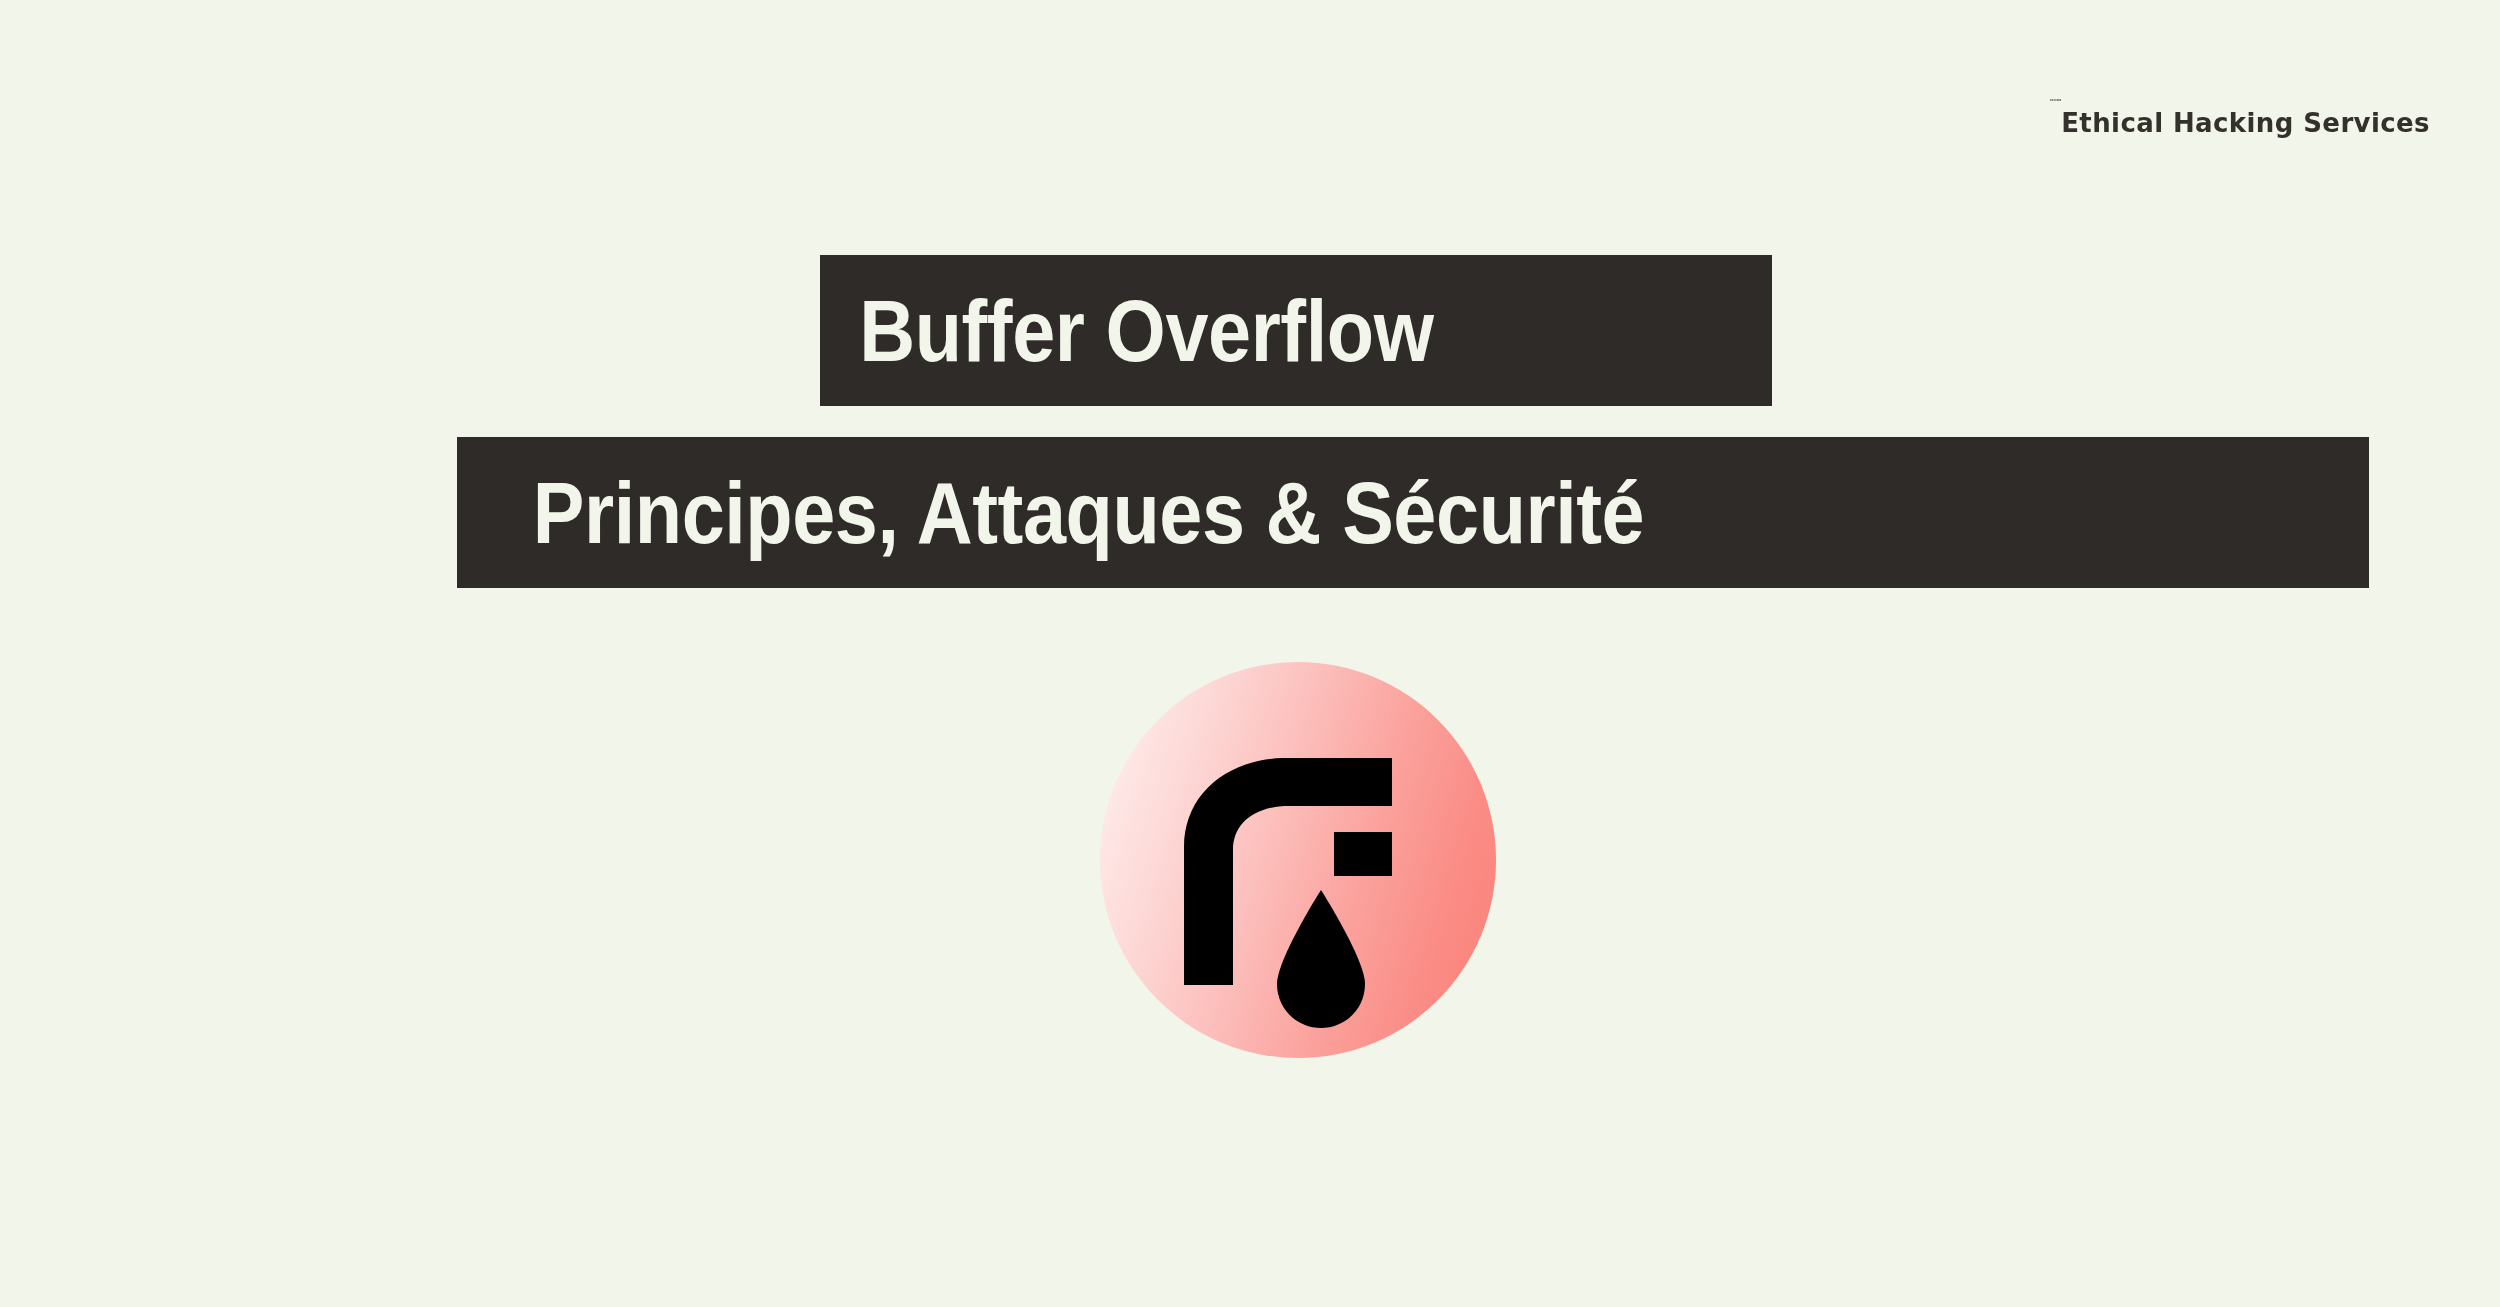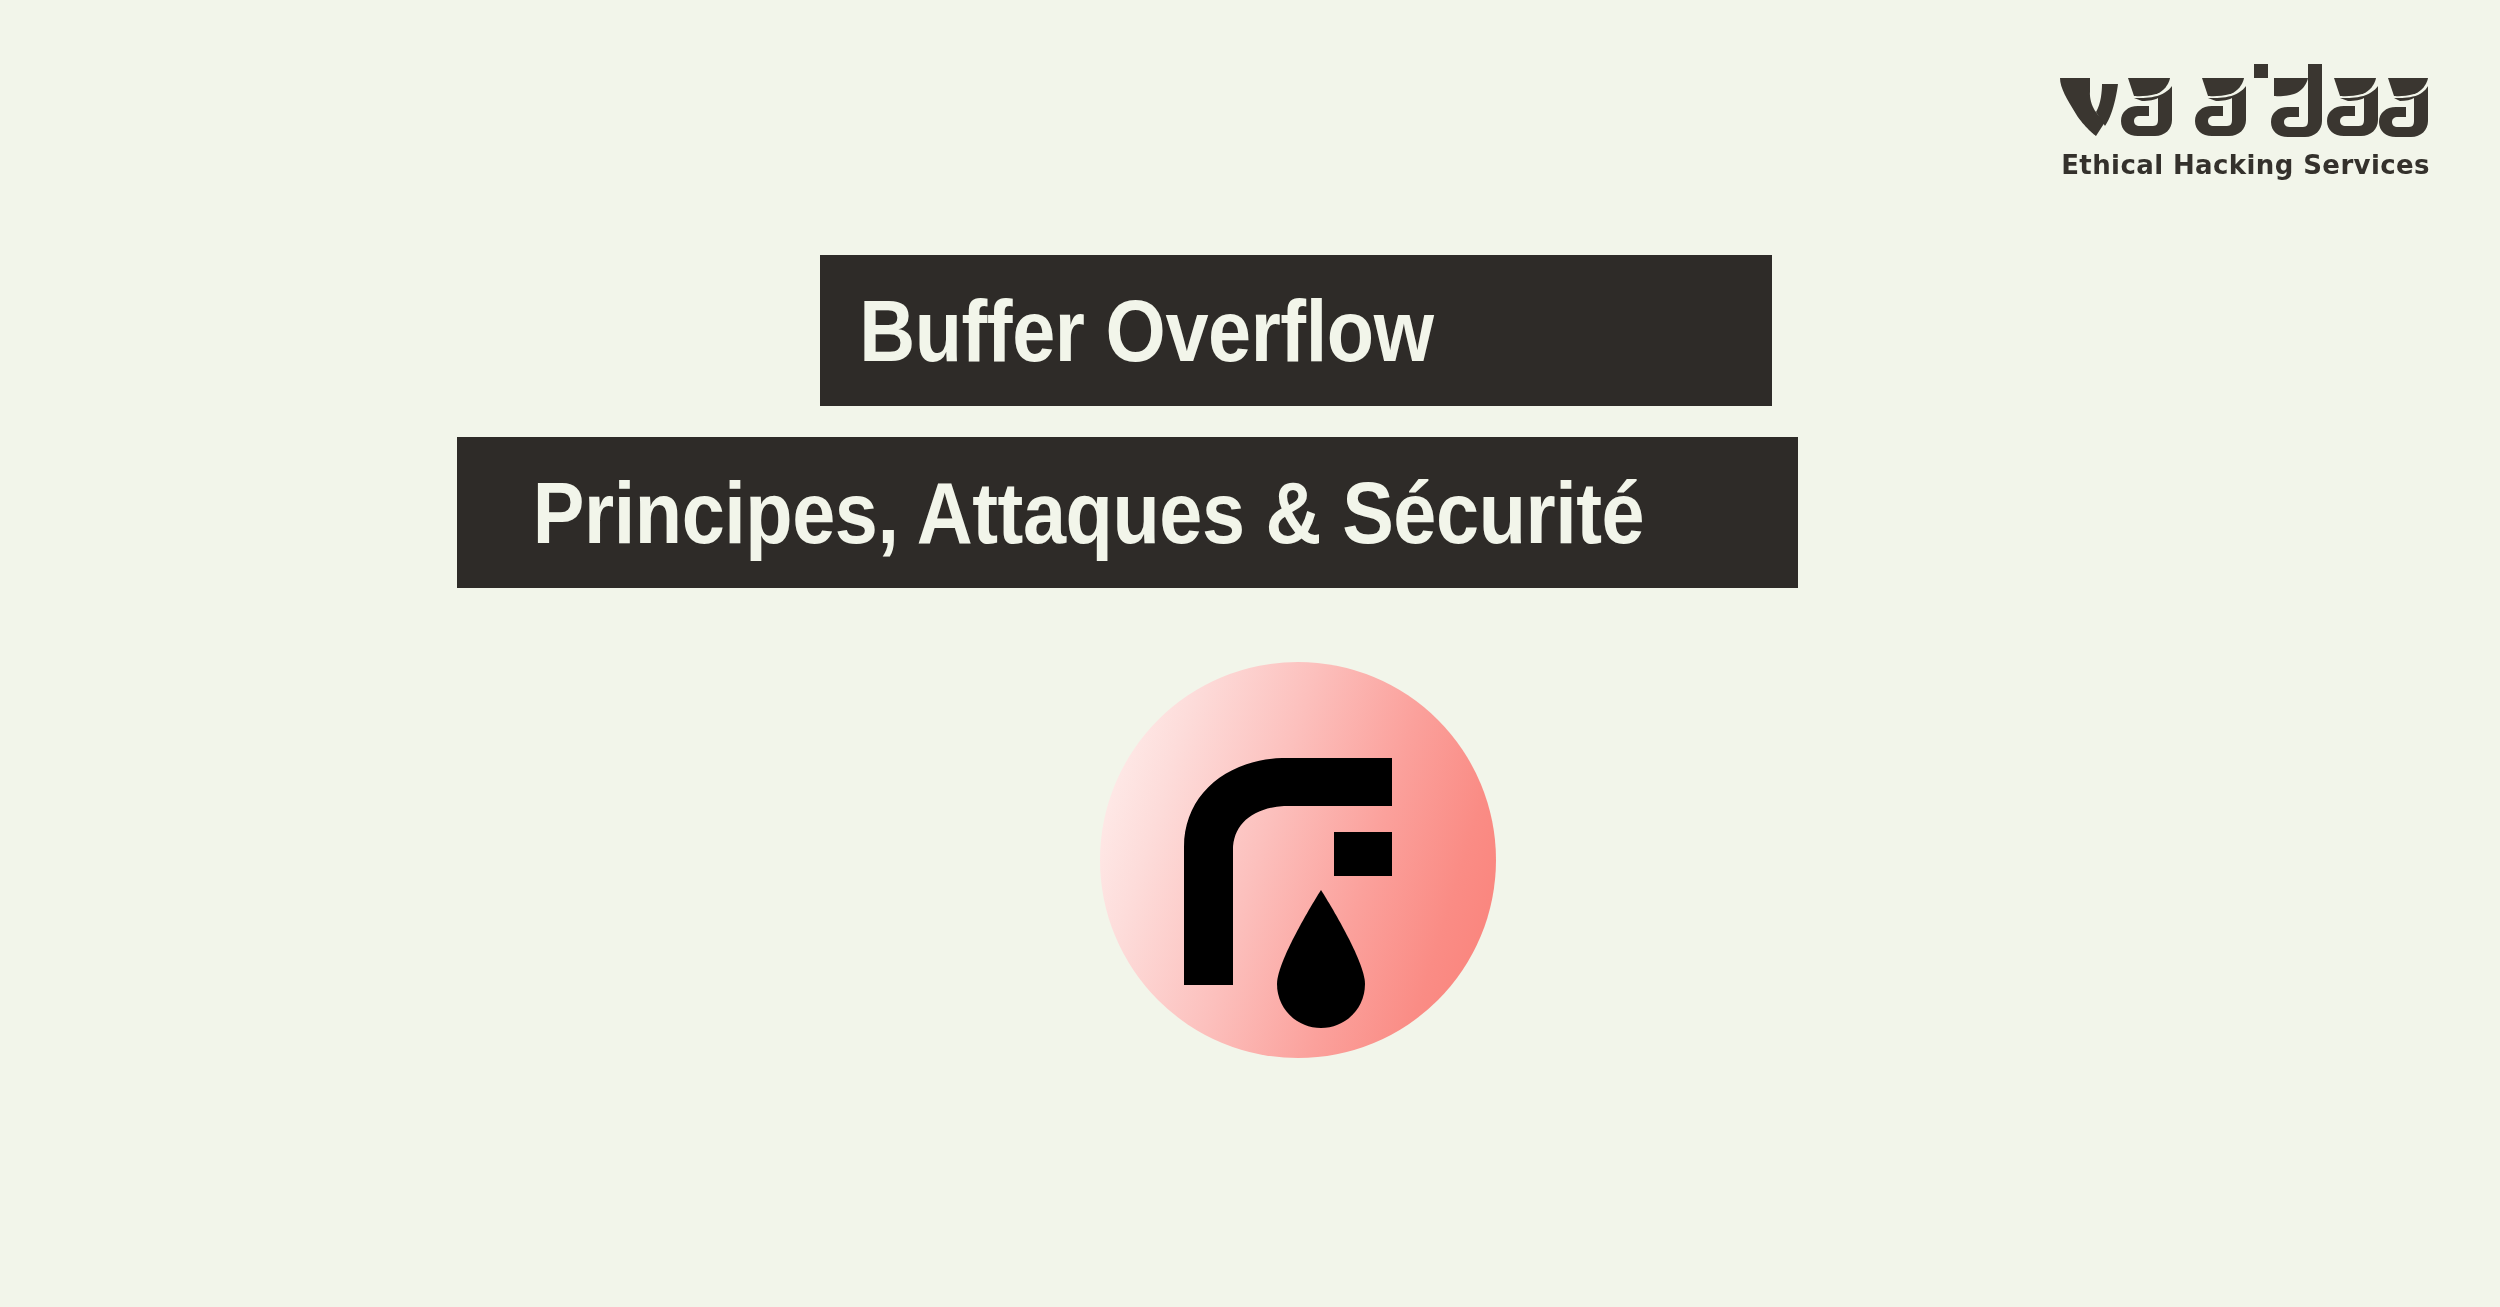--- a/index.html
+++ b/index.html
@@ -27,21 +27,21 @@
     overflow: hidden;
   }
 
   
   .brand {
     position: absolute;
     top: 62px;
     right: 70px;
     width: 380px;
     display: flex;
-    flex-direction: column;
+    flex-direction: row;
     align-items: flex-end;
   }
 
   .brand-wordmark {
     display: block;
     width: 372px;
     height: 76px;
   }
 
   .brand-tagline {
@@ -66,21 +66,21 @@
   .title-bar-primary {
     left: 820px;
     top: 255px;
     width: 952px;
     height: 151px;
   }
 
   .title-bar-secondary {
     left: 457px;
     top: 437px;
-    width: 1341px;
+    width: 1912px;
     height: 151px;
   }
 
   .title-text {
     color: #F2F5EA;
     font-weight: bold;
     font-family: "Liberation Sans Narrow", "Liberation Sans", "DejaVu Sans", sans-serif;
     line-height: 1;
     white-space: nowrap;
     text-align: center;

